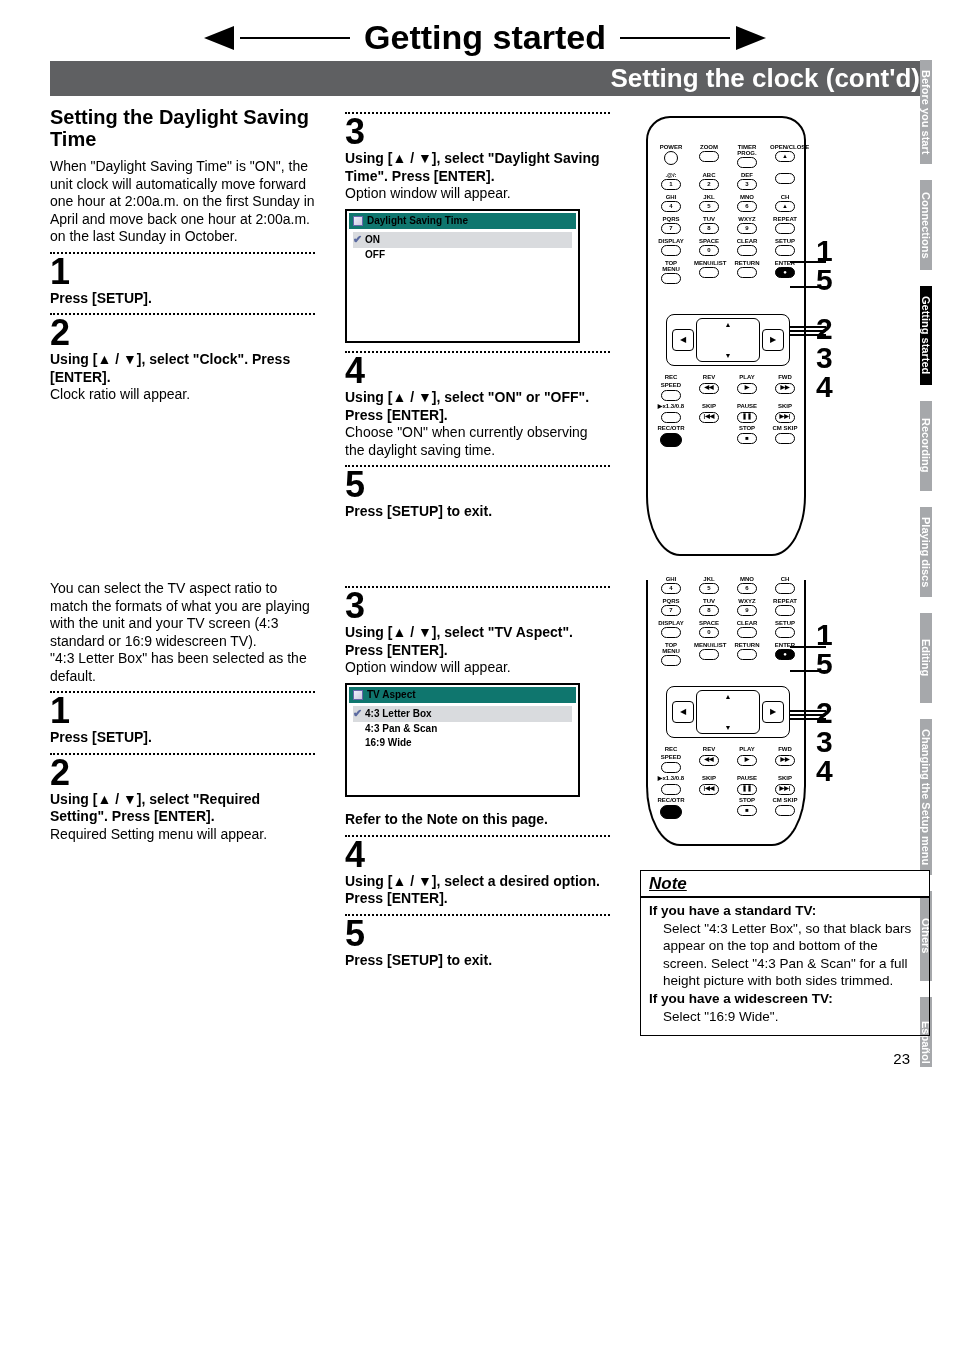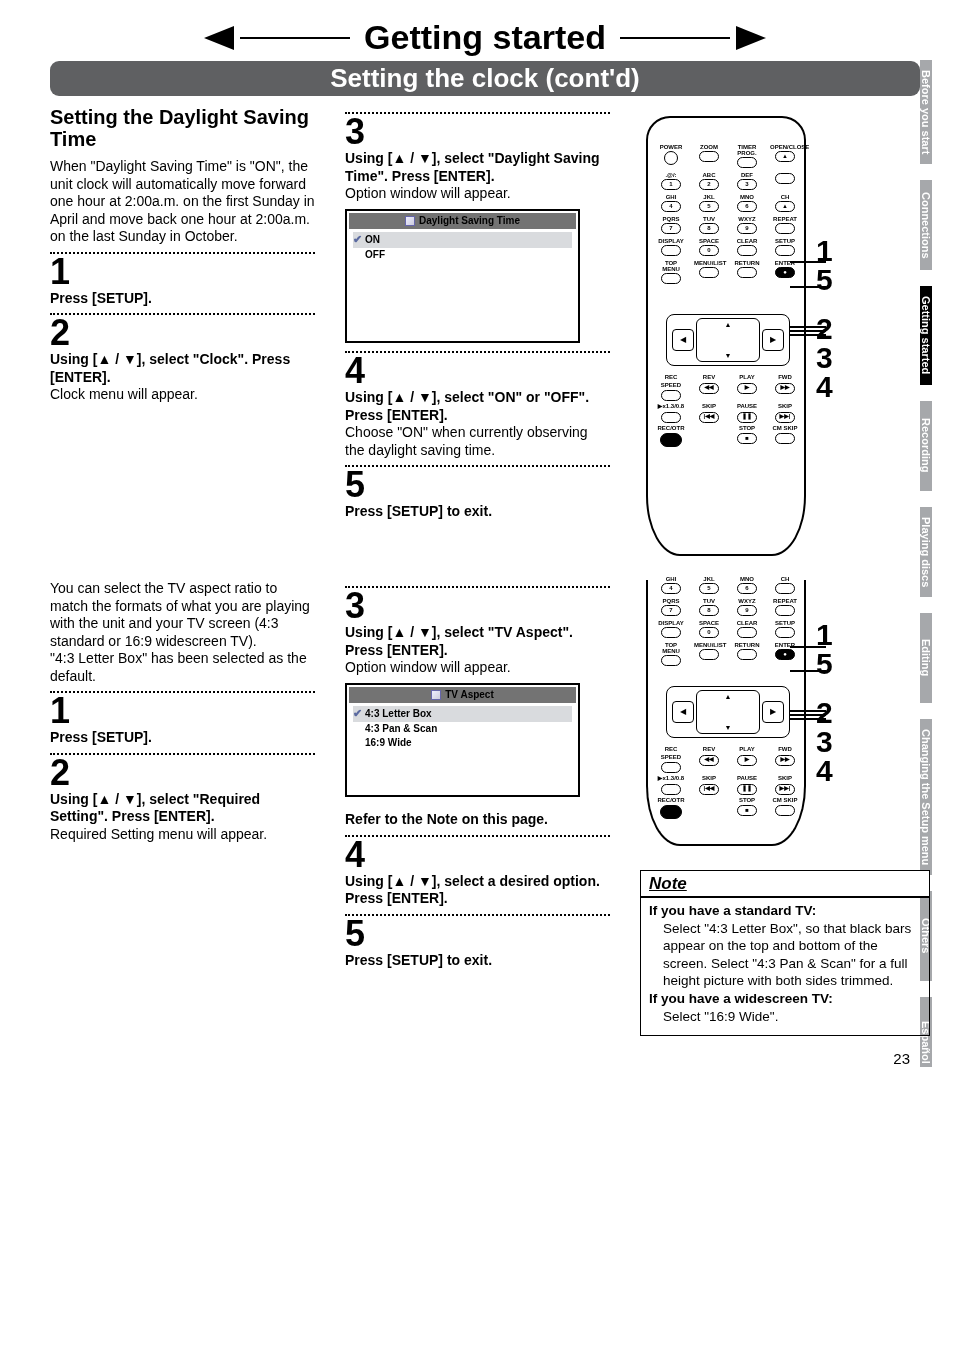--- a/index.html
+++ b/index.html
@@ -38,23 +38,22 @@
     font-weight: bold;
     margin: 0 8px;
     white-space: nowrap;
   }
   .bar {
     background: #5f6062;
     color: #fff;
     font-size: 26px;
     font-weight: bold;
     padding: 2px 0;
-    text-align: center;
+    text-align: right;
     margin: 4px 0 10px 0;
-    border-radius: 9px;
   }
   .columns {
     display: grid;
     grid-template-columns: 265px 265px 290px;
     gap: 30px;
     margin-bottom: 14px;
   }
   .col { font-size: 14px; line-height: 1.25; }
   h3.heading {
     font-size: 20px;
@@ -74,27 +73,26 @@
     line-height: 1;
   }
   .bold { font-weight: bold; }
   .option-box {
     border: 2px solid #000;
     padding: 2px;
     margin-top: 6px;
     width: 235px;
   }
   .option-head {
-    background: #737373;
+    background: #0f766e;
     font-size: 10px;
     font-weight: bold;
     padding: 2px 4px;
     display: flex;
     align-items: center;
-    justify-content: center;
   }
   .option-head .ico {
     display: inline-block;
     width: 10px; height: 10px;
     border: 1px solid #66a;
     margin-right: 4px;
     background: linear-gradient(135deg,#eef,#ccd);
   }
   .option-list {
     min-height: 110px;
@@ -304,21 +302,21 @@
 
     <div class="col">
       <h3 class="heading">Setting the Daylight Saving Time</h3>
       <div>When "Daylight Saving Time" is "ON", the unit clock will automatically move forward one hour at 2:00a.m. on the first Sunday in April and move back one hour at 2:00a.m. on the last Sunday in October.</div>
       <hr class="dotted">
       <div class="step-num">1</div>
       <div class="bold">Press [SETUP].</div>
       <hr class="dotted">
       <div class="step-num">2</div>
       <div class="bold">Using [▲ / ▼], select "Clock". Press [ENTER].</div>
-      <div>Clock menu will appear.</div>
+      <div>Clock ratio will appear.</div>
     </div>
 
     <div class="col">
       <hr class="dotted">
       <div class="step-num">3</div>
       <div class="bold">Using [▲ / ▼], select "Daylight Saving Time". Press [ENTER].</div>
       <div>Option window will appear.</div>
       <div class="option-box">
         <div class="option-head">
             <span class="ico"></span>

